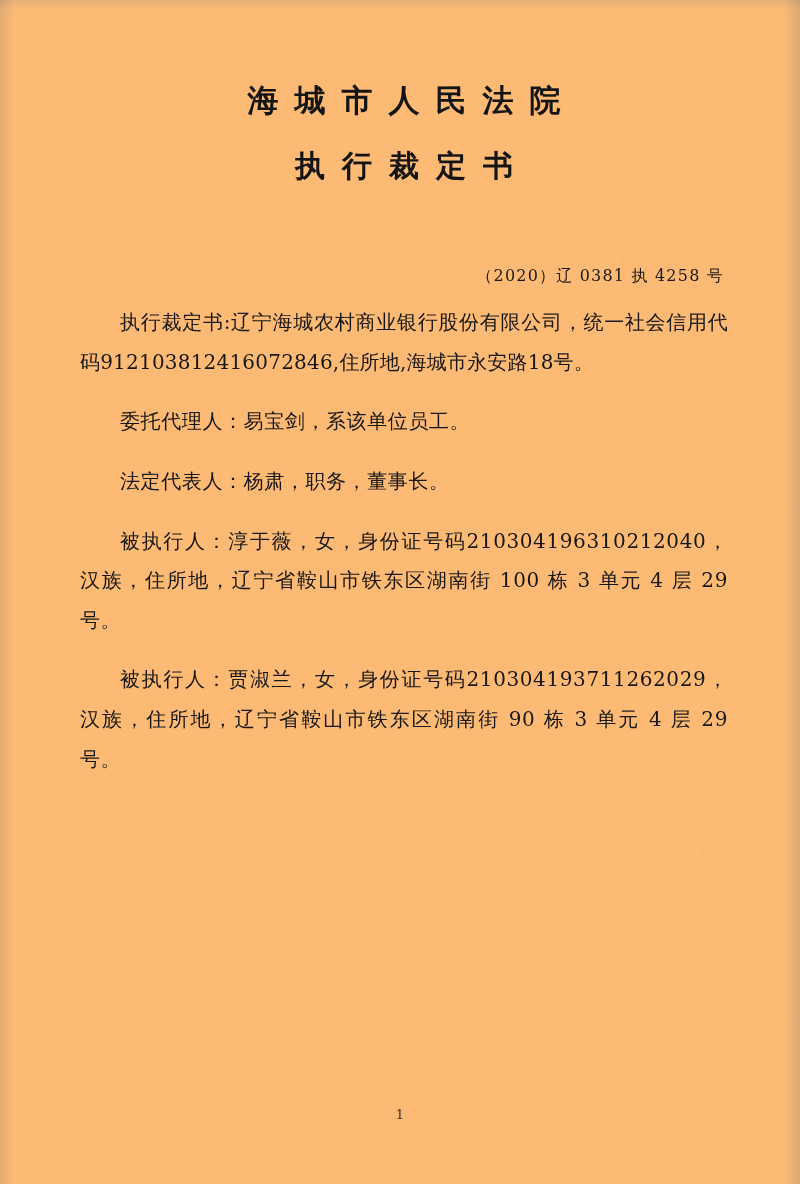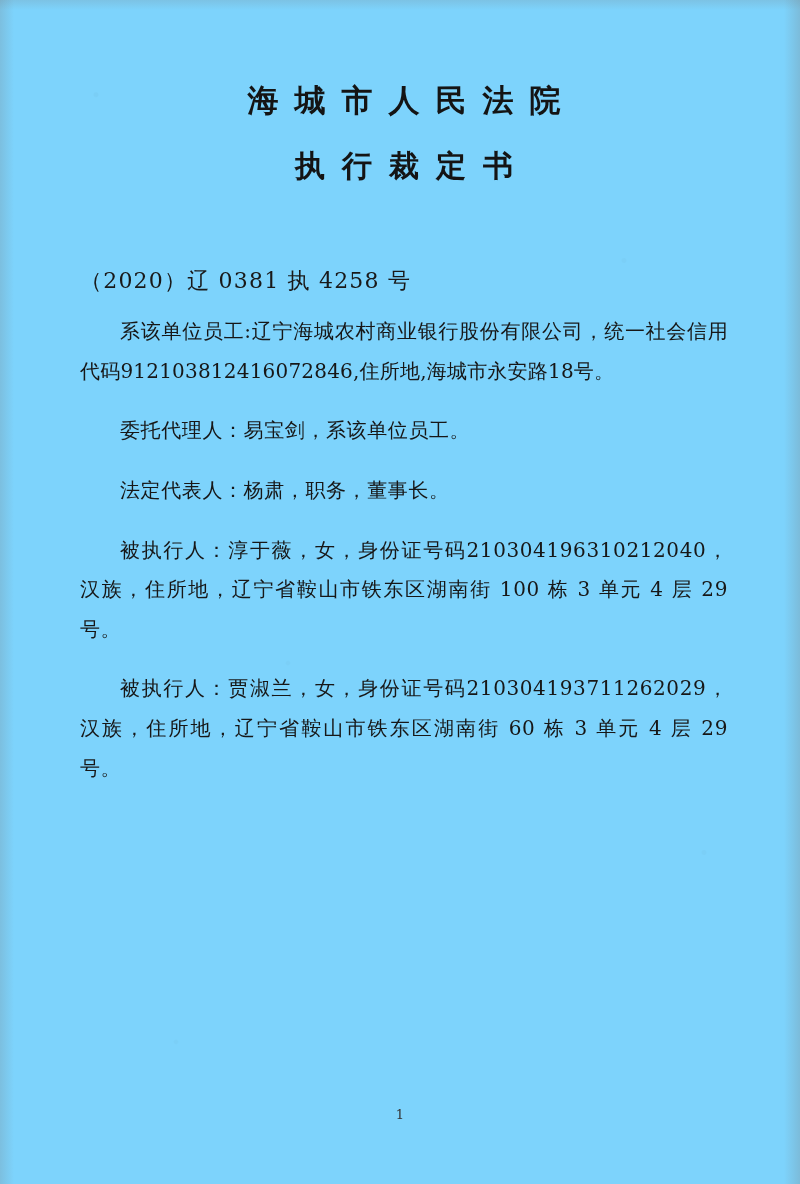--- a/index.html
+++ b/index.html
@@ -11,21 +11,21 @@
     height: 1184px;
     background: #ffffff;
     font-family: "DejaVu Serif", "Liberation Serif", serif;
     color: #1a1a1a;
     overflow: hidden;
   }
   .page {
     position: relative;
     width: 800px;
     height: 1184px;
-    background: #7dd3fc;
+    background: #fdba74;
     box-sizing: border-box;
   }
   
   .page::before {
     content: "";
     position: absolute;
     inset: 0;
     pointer-events: none;
     background:
       radial-gradient(circle at 12% 8%, rgba(0,0,0,0.025) 0 2px, transparent 3px),
@@ -78,21 +78,22 @@
     font-size: 30px;
     letter-spacing: 17px;
     text-indent: 17px;
     font-weight: 600;
     color: #141414;
     margin-top: 29px;
     line-height: 1.2;
   }
 
   .case-number {
-    font-size: 22px;
+    text-align: right;
+    font-size: 16px;
     letter-spacing: 1.2px;
     margin-top: 82px;
     padding-right: 4px;
     color: #191919;
   }
 
   .para {
     font-size: 20px;
     line-height: 1.98;
     text-align: justify;
@@ -127,22 +128,22 @@
 
   <div class="content">
 
     <div class="title-block">
       <div class="doc-title">海城市人民法院</div>
       <div class="doc-subtitle">执行裁定书</div>
     </div>
 
     <div class="case-number">（2020）辽 0381 执 4258 号</div>
 
-    <p class="para tight">系该单位员工:辽宁海城农村商业银行股份有限公司，统一社会信用代码912103812416072846,住所地,海城市永安路18号。</p>
+    <p class="para tight">执行裁定书:辽宁海城农村商业银行股份有限公司，统一社会信用代码912103812416072846,住所地,海城市永安路18号。</p>
     <p class="para">委托代理人：易宝剑，系该单位员工。</p>
     <p class="para">法定代表人：杨肃，职务，董事长。</p>
     <p class="para">被执行人：淳于薇，女，身份证号码210304196310212040，汉族，住所地，辽宁省鞍山市铁东区湖南街 100 栋 3 单元 4 层 29 号。</p>
-    <p class="para">被执行人：贾淑兰，女，身份证号码210304193711262029，汉族，住所地，辽宁省鞍山市铁东区湖南街 60 栋 3 单元 4 层 29 号。</p>
+    <p class="para">被执行人：贾淑兰，女，身份证号码210304193711262029，汉族，住所地，辽宁省鞍山市铁东区湖南街 90 栋 3 单元 4 层 29 号。</p>
 
   </div>
 
   <div class="page-number">1</div>
 </div>
 
 </body></html>

